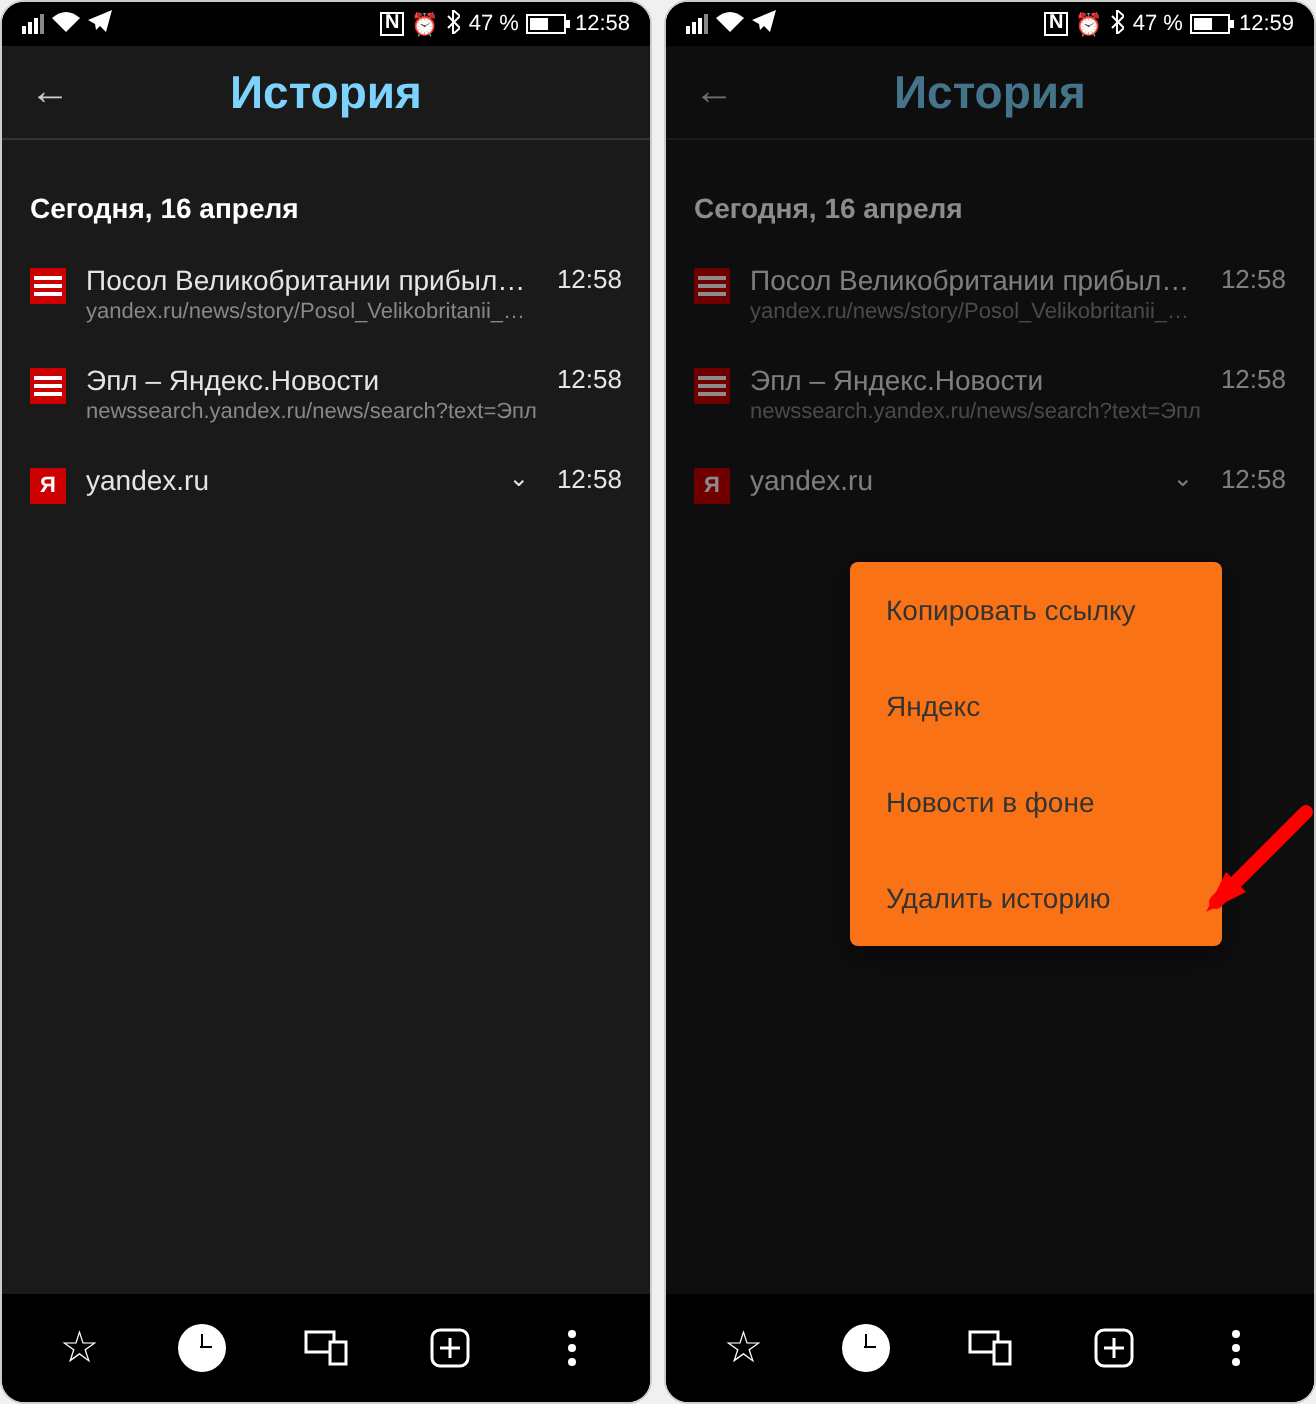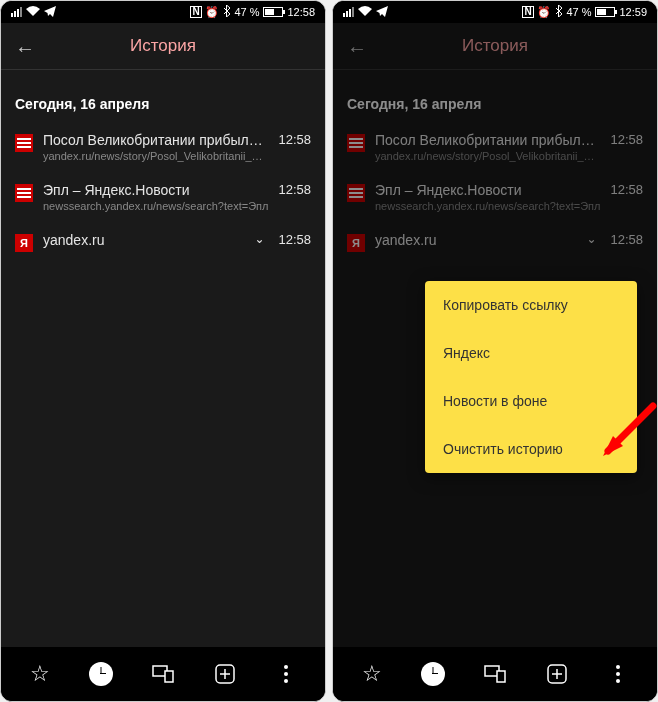--- a/index.html
+++ b/index.html
@@ -97,23 +97,23 @@
     }
     .back-arrow {
       color: #ccc;
       font-size: 20px;
       line-height: 1;
     }
     .header-title {
       position: absolute;
       left: 0; right: 0;
       text-align: center;
-      color: #fca5a5;
-      font-size: 17px;
-      font-weight: 400;
+      color: #7dd3fc;
+      font-size: 23px;
+      font-weight: 700;
     }
     .content {
       flex: 1;
       overflow: hidden;
     }
     .date-section {
       padding: 26px 14px 10px;
       color: #fff;
       font-size: 14px;
       font-weight: 600;
@@ -243,22 +243,22 @@
     .dots span {
       width: 4px;
       height: 4px;
       background: #fff;
       border-radius: 50%;
     }
     .context-menu {
       position: absolute;
       top: 280px;
       left: 92px;
-      width: 212px;
-      background: #fde047;
+      width: 186px;
+      background: #f97316;
       border-radius: 4px;
       box-shadow: 0 4px 16px rgba(0,0,0,0.5);
       z-index: 10;
     }
     .menu-item {
       padding: 16px 18px;
       color: #333;
       font-size: 14px;
     }
     .red-arrow {
@@ -469,21 +469,21 @@
             <span></span>
             <span></span>
           </div>
         </div>
     </div>
 
     <div class="context-menu">
       <div class="menu-item">Копировать ссылку</div>
       <div class="menu-item">Яндекс</div>
       <div class="menu-item">Новости в фоне</div>
-      <div class="menu-item">Очистить историю</div>
+      <div class="menu-item">Удалить историю</div>
     </div>
 
     <div class="red-arrow">
       <svg width="60" height="60" viewBox="0 0 60 60">
         <path d="M55 5 L10 50" stroke="#ff0000" stroke-width="7" stroke-linecap="round"></path>
         <path d="M5 55 L25 45 L15 35 Z" fill="#ff0000"></path>
       </svg>
     </div>
   </div>
 </div>

